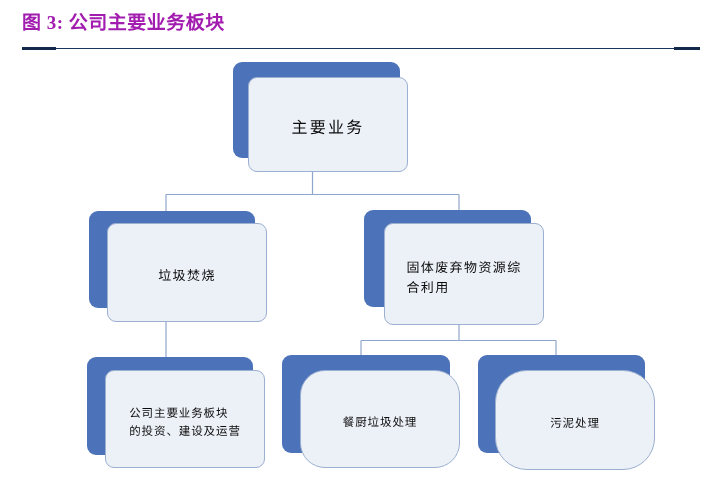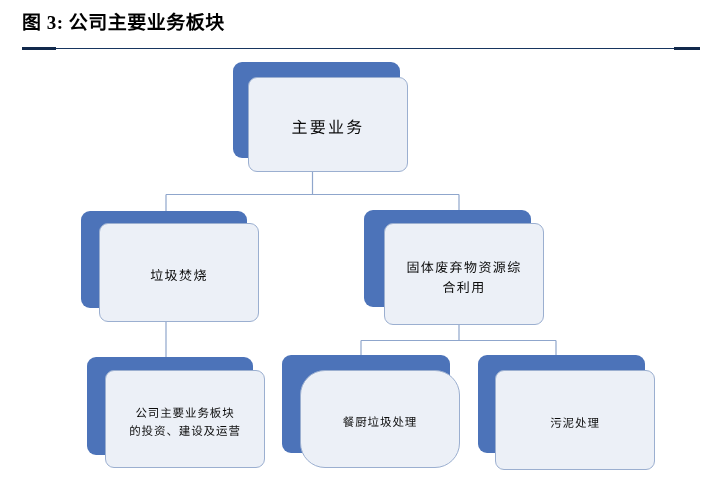--- a/index.html
+++ b/index.html
@@ -21,21 +21,21 @@
   }
 
   
   .fig-title {
     position: absolute;
     left: 22px;
     top: 7px;
     font-family: "Liberation Serif", "DejaVu Serif", serif;
     font-size: 19px;
     font-weight: bold;
-    color: #000000;
+    color: #a21caf;
     letter-spacing: 0.5px;
     white-space: nowrap;
   }
 
   .rule-wrap {
     position: absolute;
     left: 22px;
     top: 46px;
     width: 678px;
     height: 5px;
@@ -102,21 +102,20 @@
     box-sizing: border-box;
     display: flex;
     align-items: center;
     justify-content: center;
   }
   .node .node-label {
     font-family: "Liberation Serif", "DejaVu Serif", serif;
     color: #0C0C0C;
     font-size: 12.5px;
     line-height: 1.55;
-    text-align: center;
     letter-spacing: 1.1px;
     white-space: pre-line;
     padding: 0 8px;
     margin-top: 8px;
   }
 
   
   .node.root .node-label {
     font-size: 16px;
     letter-spacing: 2.2px;
@@ -168,21 +167,21 @@
       </g>
     </svg>
 
     <div class="node root" style="left:233px; top:62px; width:175px; height:110px;">
       <div class="shadow-card" style="width:167px; height:96px;"></div>
       <div class="face-card" style="left:15px; top:15px; width:160px; height:95px;">
         <span class="node-label">主要业务</span>
       </div>
     </div>
 
-    <div class="node level2" style="left:81px; top:211px; width:178px; height:90px;">
+    <div class="node level2" style="left:89px; top:211px; width:178px; height:90px;">
       <div class="shadow-card" style="width:166px; height:97px;"></div>
       <div class="face-card" style="left:18px; top:12px; width:160px; height:99px;">
         <span class="node-label">垃圾焚烧</span>
       </div>
     </div>
 
     <div class="node level2" style="left:364px; top:210px; width:180px; height:107px;">
       <div class="shadow-card" style="width:167px; height:97px;"></div>
       <div class="face-card" style="left:20px; top:13px; width:160px; height:102px;">
         <span class="node-label">固体废弃物资源综
@@ -200,19 +199,19 @@
 
     <div class="node leaf" style="left:282px; top:355px; width:178px; height:113px;">
       <div class="shadow-card" style="width:168px; height:98px;"></div>
       <div class="face-card" style="left:18px; top:15px; width:160px; height:98px;border-radius:25px;">
         <span class="node-label">餐厨垃圾处理</span>
       </div>
     </div>
 
     <div class="node leaf" style="left:478px; top:355px; width:177px; height:115px;">
       <div class="shadow-card" style="width:167px; height:98px;"></div>
-      <div class="face-card" style="left:17px; top:15px; width:160px; height:100px;">
+      <div class="face-card" style="left:17px; top:15px; width:160px; height:100px;border-radius:32px;">
         <span class="node-label">污泥处理</span>
       </div>
     </div>
 
   </div>
 </div>
 
 </body></html>

